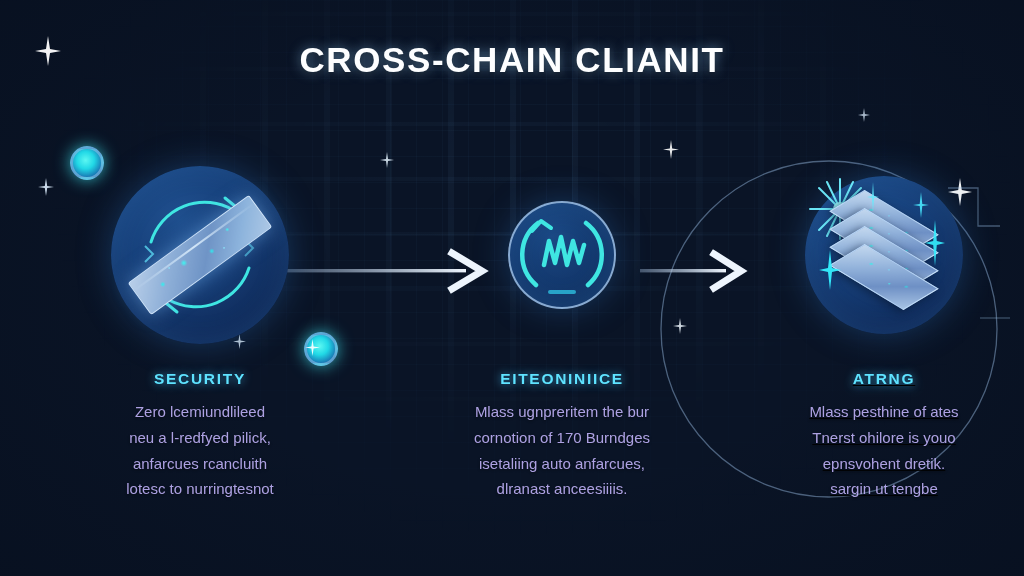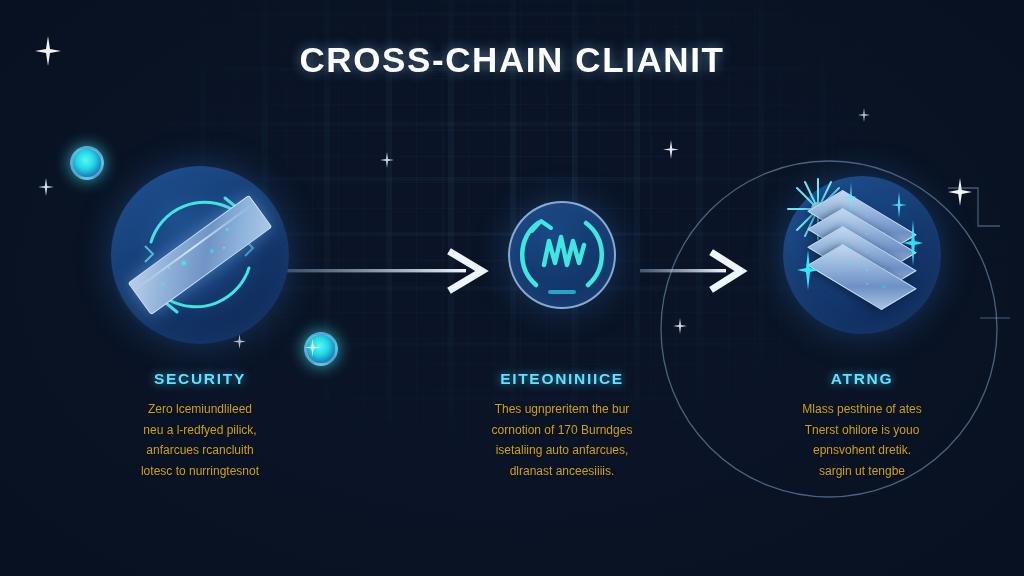--- a/index.html
+++ b/index.html
@@ -42,21 +42,21 @@
     position:absolute;top:40px;left:0;width:100%;text-align:center;
     font-size:35px;font-weight:700;letter-spacing:1.6px;color:#fdfeff;
     text-shadow:0 0 12px rgba(150,210,255,.55),0 2px 5px rgba(0,0,0,.6);
   }
 
   
   .row{position:absolute;top:140px;left:0;width:100%;height:380px;padding-left:40px;}
   .panel{position:absolute;top:0;text-align:center;}
   .p1{left:40px;width:320px;}
   .p2{left:427px;width:270px;text-align:center;}
-  .p3{left:727px;width:270px;}
+  .p3{left:749px;width:270px;text-decoration:underline;}
 
   .iconwrap{position:relative;height:230px;display:flex;align-items:center;justify-content:center;}
 
   .disc{
     position:relative;border-radius:50%;
     background:radial-gradient(circle at 38% 30%, #1f4f8e 0%, #17407a 38%, #102c5c 70%, #0c2048 100%);
     box-shadow:0 0 34px rgba(50,120,200,.35), inset 0 0 28px rgba(80,160,235,.18);
     display:flex;align-items:center;justify-content:center;
   }
   .d1{width:178px;height:178px;}
@@ -126,21 +126,21 @@
 
   
   .bigring{position:absolute;left:648px;top:148px;width:362px;height:362px;pointer-events:none;}
 
   
   .head{
     font-size:15.5px;font-weight:700;letter-spacing:1.7px;color:#5fe3ff;
     text-shadow:0 0 10px rgba(70,200,255,.75);margin-bottom:11px;
   }
   .body{
-    font-size:12px;line-height:1.72;color:#eab308;opacity:.88;
+    font-size:15px;line-height:1.72;color:#c4b5fd;opacity:.88;
     text-shadow:0 1px 3px rgba(0,0,0,.55);padding:0 12px;
   }
   .body div{white-space:nowrap;}
 
   
   .star{position:absolute;pointer-events:none;}
 </style>
 </head>
 <body>
 
@@ -245,21 +245,21 @@
             <path d="M24 16 A40 40 0 0 0 22 78" fill="none" stroke="#3fe6e2" stroke-width="4.5" stroke-linecap="round"></path>
             <path d="M18 24 L27 14 L37 21" fill="none" stroke="#3fe6e2" stroke-width="4" stroke-linecap="round" stroke-linejoin="round"></path>
             <path d="M72 16 A40 40 0 0 1 74 78" fill="none" stroke="#3fe6e2" stroke-width="4.5" stroke-linecap="round"></path>
             <path d="M30 58 L35 34 L41 56 L47 30 L53 58 L59 34 L65 56 L70 38" fill="none" stroke="#3fe6e2" stroke-width="4.5" stroke-linecap="round" stroke-linejoin="round"></path>
             <path d="M36 85 L60 85" fill="none" stroke="#2bb6d8" stroke-width="4" stroke-linecap="round" opacity=".85"></path>
           </svg>
         </div>
       </div>
       <div class="head">EITEONINIICE</div>
       <div class="body">
-        <div>Thes ugnpreritem the bur</div>
+        <div>Mlass ugnpreritem the bur</div>
         <div>cornotion of 170 Burndges</div>
         <div>isetaliing auto anfarcues,</div>
         <div>dlranast anceesiiiis.</div>
       </div>
     </div>
 
     <div class="panel p3">
       <div class="iconwrap">
         <div class="disc d3">
 

